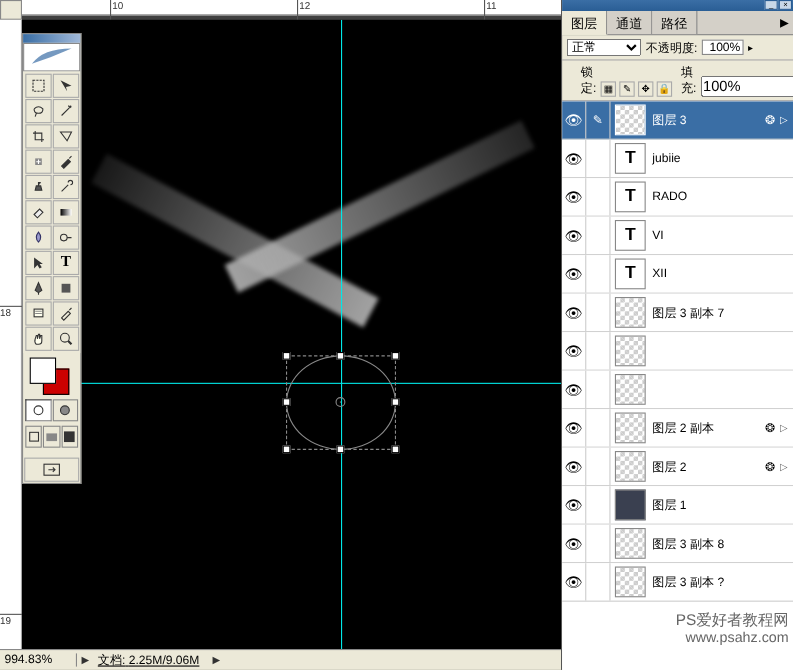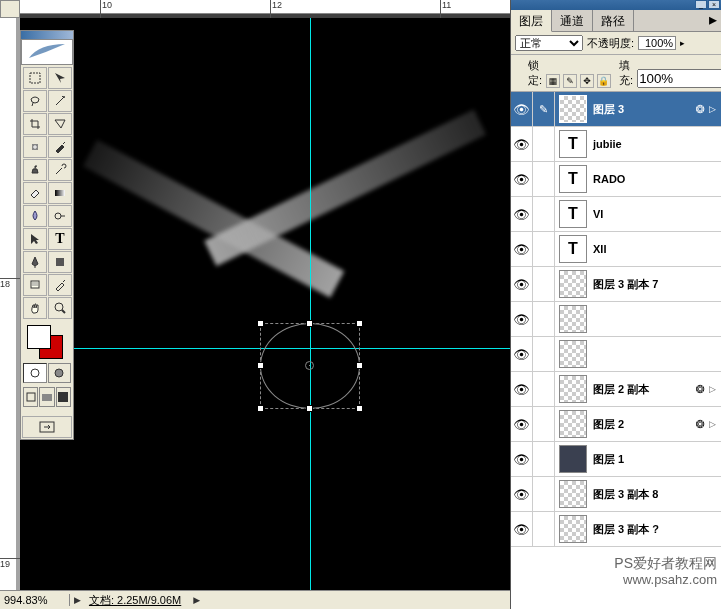--- a/index.html
+++ b/index.html
@@ -19,21 +19,21 @@
 .swatch-fg { position: absolute; left: 6px; top: 4px; width: 24px; height: 24px; background: #fff; border: 1px solid #000; }
 .qmask-row { display:flex; padding:2px; gap:1px; }
 .qmask-btn { width:24px; height:20px; border:1px solid #888; background:#ece9d8; display:flex; align-items:center; justify-content:center; }
 .qmask-btn.active { background:#fff; border:1px inset #888; }
 .screenmode-row { display:flex; padding:2px; gap:1px; }
 
 
 .workspace { position: absolute; left: 0; top: 0; width: 510px; height: 609px; background: #404040; }
 .ruler-h { position: absolute; left: 20px; top: 0; right: 0; height: 14px; background: #fff; border-bottom: 1px solid #888; font-size: 9px; color:#333;text-align:center; }
 .ruler-h .tick { position:absolute; top:0; height:18px; border-left:1px solid #555; padding-left:1px; }
-.ruler-v { position: absolute; left: 0; top: 18px; width: 20px; height: 575px; background: #fff; border-right: 4px solid #a3a3a3; font-size:9px; color:#333; }
+.ruler-v { position: absolute; left: 0; top: 18px; width: 20px; height: 575px; background: #fff; border-right: 1px solid #a3a3a3; font-size:9px; color:#333; }
 .ruler-v .tick { position:absolute; left:0; width:20px; border-top:1px solid #555; }
 .ruler-corner { position:absolute; left:0; top:0; width:20px; height:18px; background:#ece9d8; border:1px solid #888; }
 
 .canvas { position: absolute; left: 20px; top: 18px; width: 490px; height: 572px; background: #000; overflow: hidden; }
 .guide-v { position:absolute; top:0; bottom:0; width:1px; background:#00e8e8; }
 .guide-h { position:absolute; left:0; right:0; height:1px; background:#00e8e8; }
 
 
 .stroke1 { position:absolute; left:70px; top:120px; width:280px; height:30px; background:linear-gradient(to right, rgba(120,120,120,0.2), rgba(180,180,180,0.9)); transform:rotate(28deg); transform-origin:left center; filter:blur(2px); image-rendering: pixelated; }
 .stroke2 { position:absolute; right:30px; top:90px; width:300px; height:28px; background:linear-gradient(to left, rgba(120,120,120,0.3), rgba(180,180,180,0.9)); transform:rotate(-26deg); transform-origin:right center; filter:blur(2px); image-rendering: pixelated; }
@@ -69,21 +69,21 @@
 
 .layers-list { height:518px; overflow-y:auto; background:#fff; }
 .layer-row { display:flex; align-items:center; height:35px; border-bottom:1px solid #ccc; font-size:11px; background:#fff; }
 .layer-row.selected { background:#3a6ea5; color:#fff; }
 .layer-row.selected .layer-thumb { border-color:#fff; }
 .vis-col { width:22px; height:34px; border-right:1px solid #ccc; display:flex; align-items:center; justify-content:center; font-size:13px; cursor:pointer; }
 .link-col { width:22px; height:34px; border-right:1px solid #ccc; display:flex; align-items:center; justify-content:center; }
 .layer-thumb { width:28px; height:28px; border:1px solid #888; margin:0 4px; background-image:linear-gradient(45deg,#ccc 25%,transparent 25%,transparent 75%,#ccc 75%),linear-gradient(45deg,#ccc 25%,#fff 25%,#fff 75%,#ccc 75%); background-size:8px 8px; background-position:0 0,4px 4px; flex-shrink:0; position:relative; }
 .layer-thumb.text-thumb { background:#fff; display:flex; align-items:center; justify-content:center; font-size:16px; font-weight:bold; color:#000; }
 .layer-thumb.filled { background:#3a4050; }
-.layer-name { flex:1; padding-left:2px; white-space:nowrap; overflow:hidden;font-weight:bold; }
+.layer-name { flex:1; padding-left:2px; white-space:nowrap; overflow:hidden; }
 .layer-fx { width:18px; font-size:11px; text-align:center; }
 .layer-arrow { width:12px; font-size:9px; color:#666; }
 .layer-row.selected .layer-arrow { color:#fff; }
 
 
 .watermark { position:absolute; right:4px; bottom:20px; font-size:13px; color:#666; z-index:5; pointer-events:none; text-align:right; line-height:1.3; }
 .watermark .cn { font-size:14px; }
 
 
 .layers-list::-webkit-scrollbar { width:16px; }

